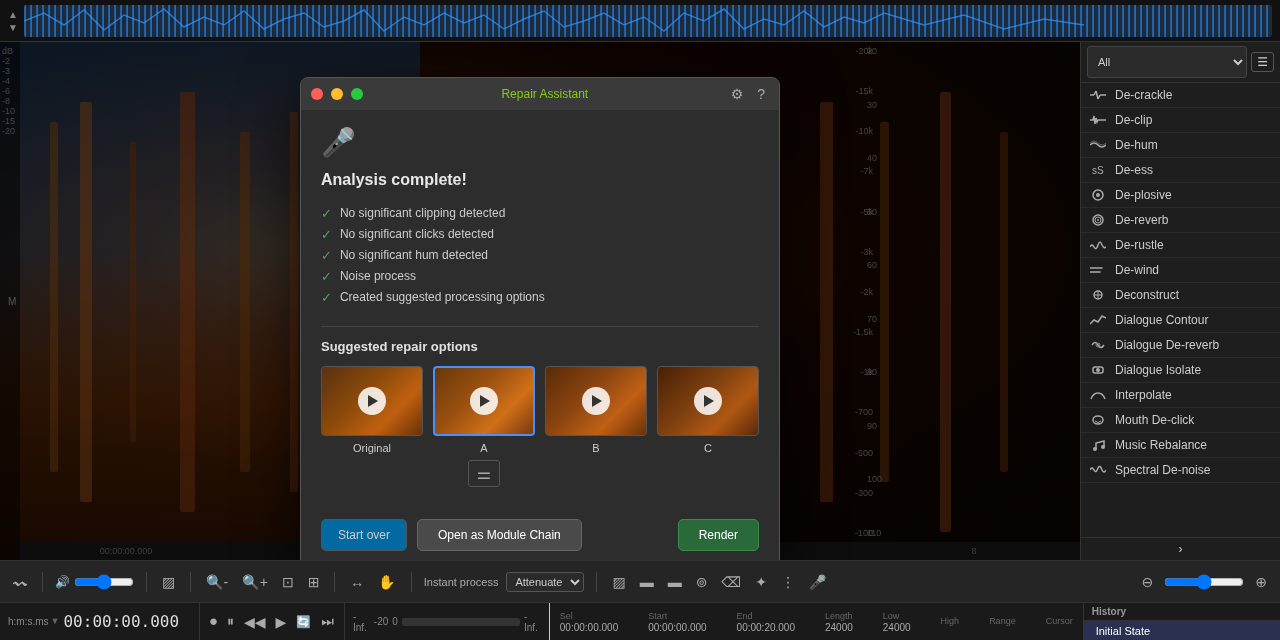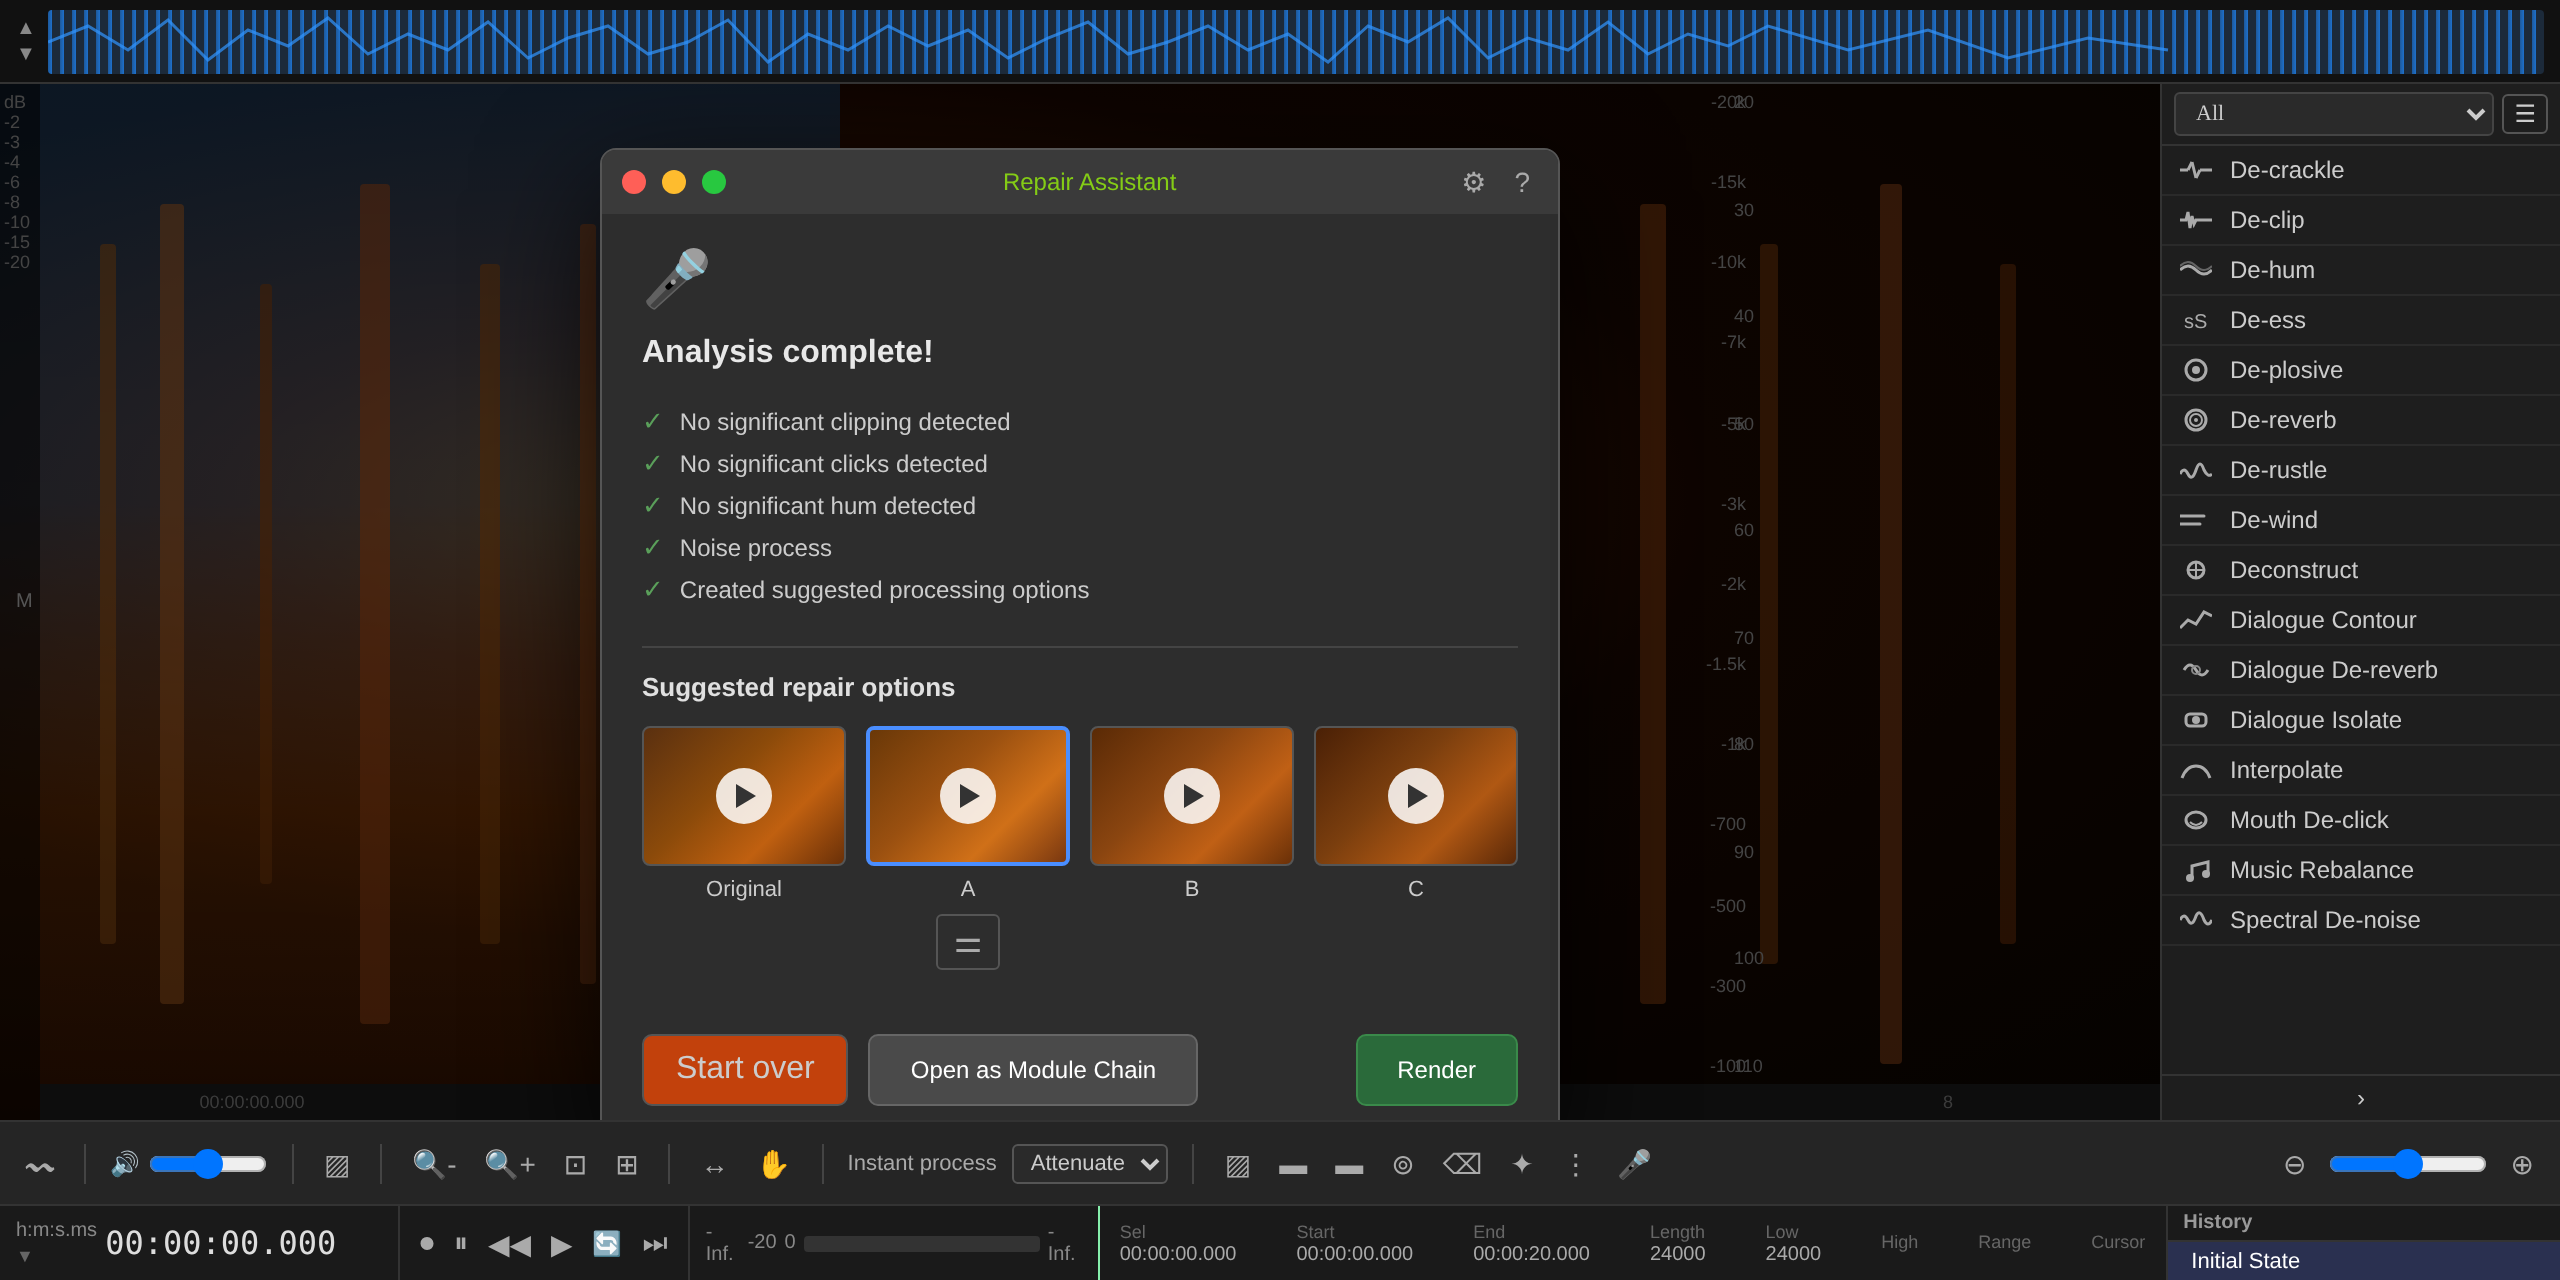--- a/index.html
+++ b/index.html
@@ -126,22 +126,21 @@
       gap: 4px;
     }
     .sidebar-search {
       flex: 1;
       background: #2a2a2a;
       border: 1px solid #444;
       border-radius: 3px;
       color: #ccc;
       padding: 2px 6px;
       font-size: 11px;
-      height: 22px;
-      font-family: Liberation Serif, serif;
+      height: 32px;
     }
     .sidebar-menu-btn {
       background: none;
       border: 1px solid #555;
       border-radius: 3px;
       color: #ccc;
       cursor: pointer;
       padding: 2px 5px;
       font-size: 12px;
     }
@@ -409,27 +408,27 @@
       cursor: pointer;
       padding: 3px 8px;
       font-size: 16px;
     }
     .modal-footer {
       display: flex;
       gap: 10px;
       padding: 0 20px 16px;
     }
     .btn-secondary {
-      background: #c2410c;
+      background: #0369a1;
       border: 1px solid #555;
       border-radius: 5px;
       color: #ccc;
       cursor: pointer;
       padding: 8px 16px;
-      font-size: 16px;
+      font-size: 12px;
     }
     .btn-primary {
       background: #4a4a4a;
       border: 1px solid #666;
       border-radius: 5px;
       color: #fff;
       cursor: pointer;
       padding: 8px 20px;
       font-size: 12px;
     }
@@ -921,21 +920,21 @@
   <button class="toolbar-btn">⋮</button>
   <button class="toolbar-btn">🎤</button>
   <div style="flex:1;"></div>
   <button class="toolbar-btn">⊖</button>
   <input type="range" min="0" max="100" value="50" style="width: 80px;">
   <button class="toolbar-btn">⊕</button>
 </div>
 
 <div class="bottom-status-bar">
   <div class="bsb-timecode">
-    <div style="display:flex;flex-direction:column;gap:2px;">
+    <div style="display:flex;flex-direction:row;gap:2px;">
       <span style="font-size:10px;color:#888;cursor:pointer;">h:m:s.ms</span>
       <span style="font-size:9px;color:#666;cursor:pointer;">▼</span>
     </div>
     <span style="font-size:16px;color:#ddd;font-family:monospace;">00:00:00.000</span>
   </div>
   <div class="bsb-transport">
     <button class="transport-btn">⏺</button>
     <button class="transport-btn">⏸</button>
     <button class="transport-btn">◀◀</button>
     <button class="transport-btn">▶</button>

